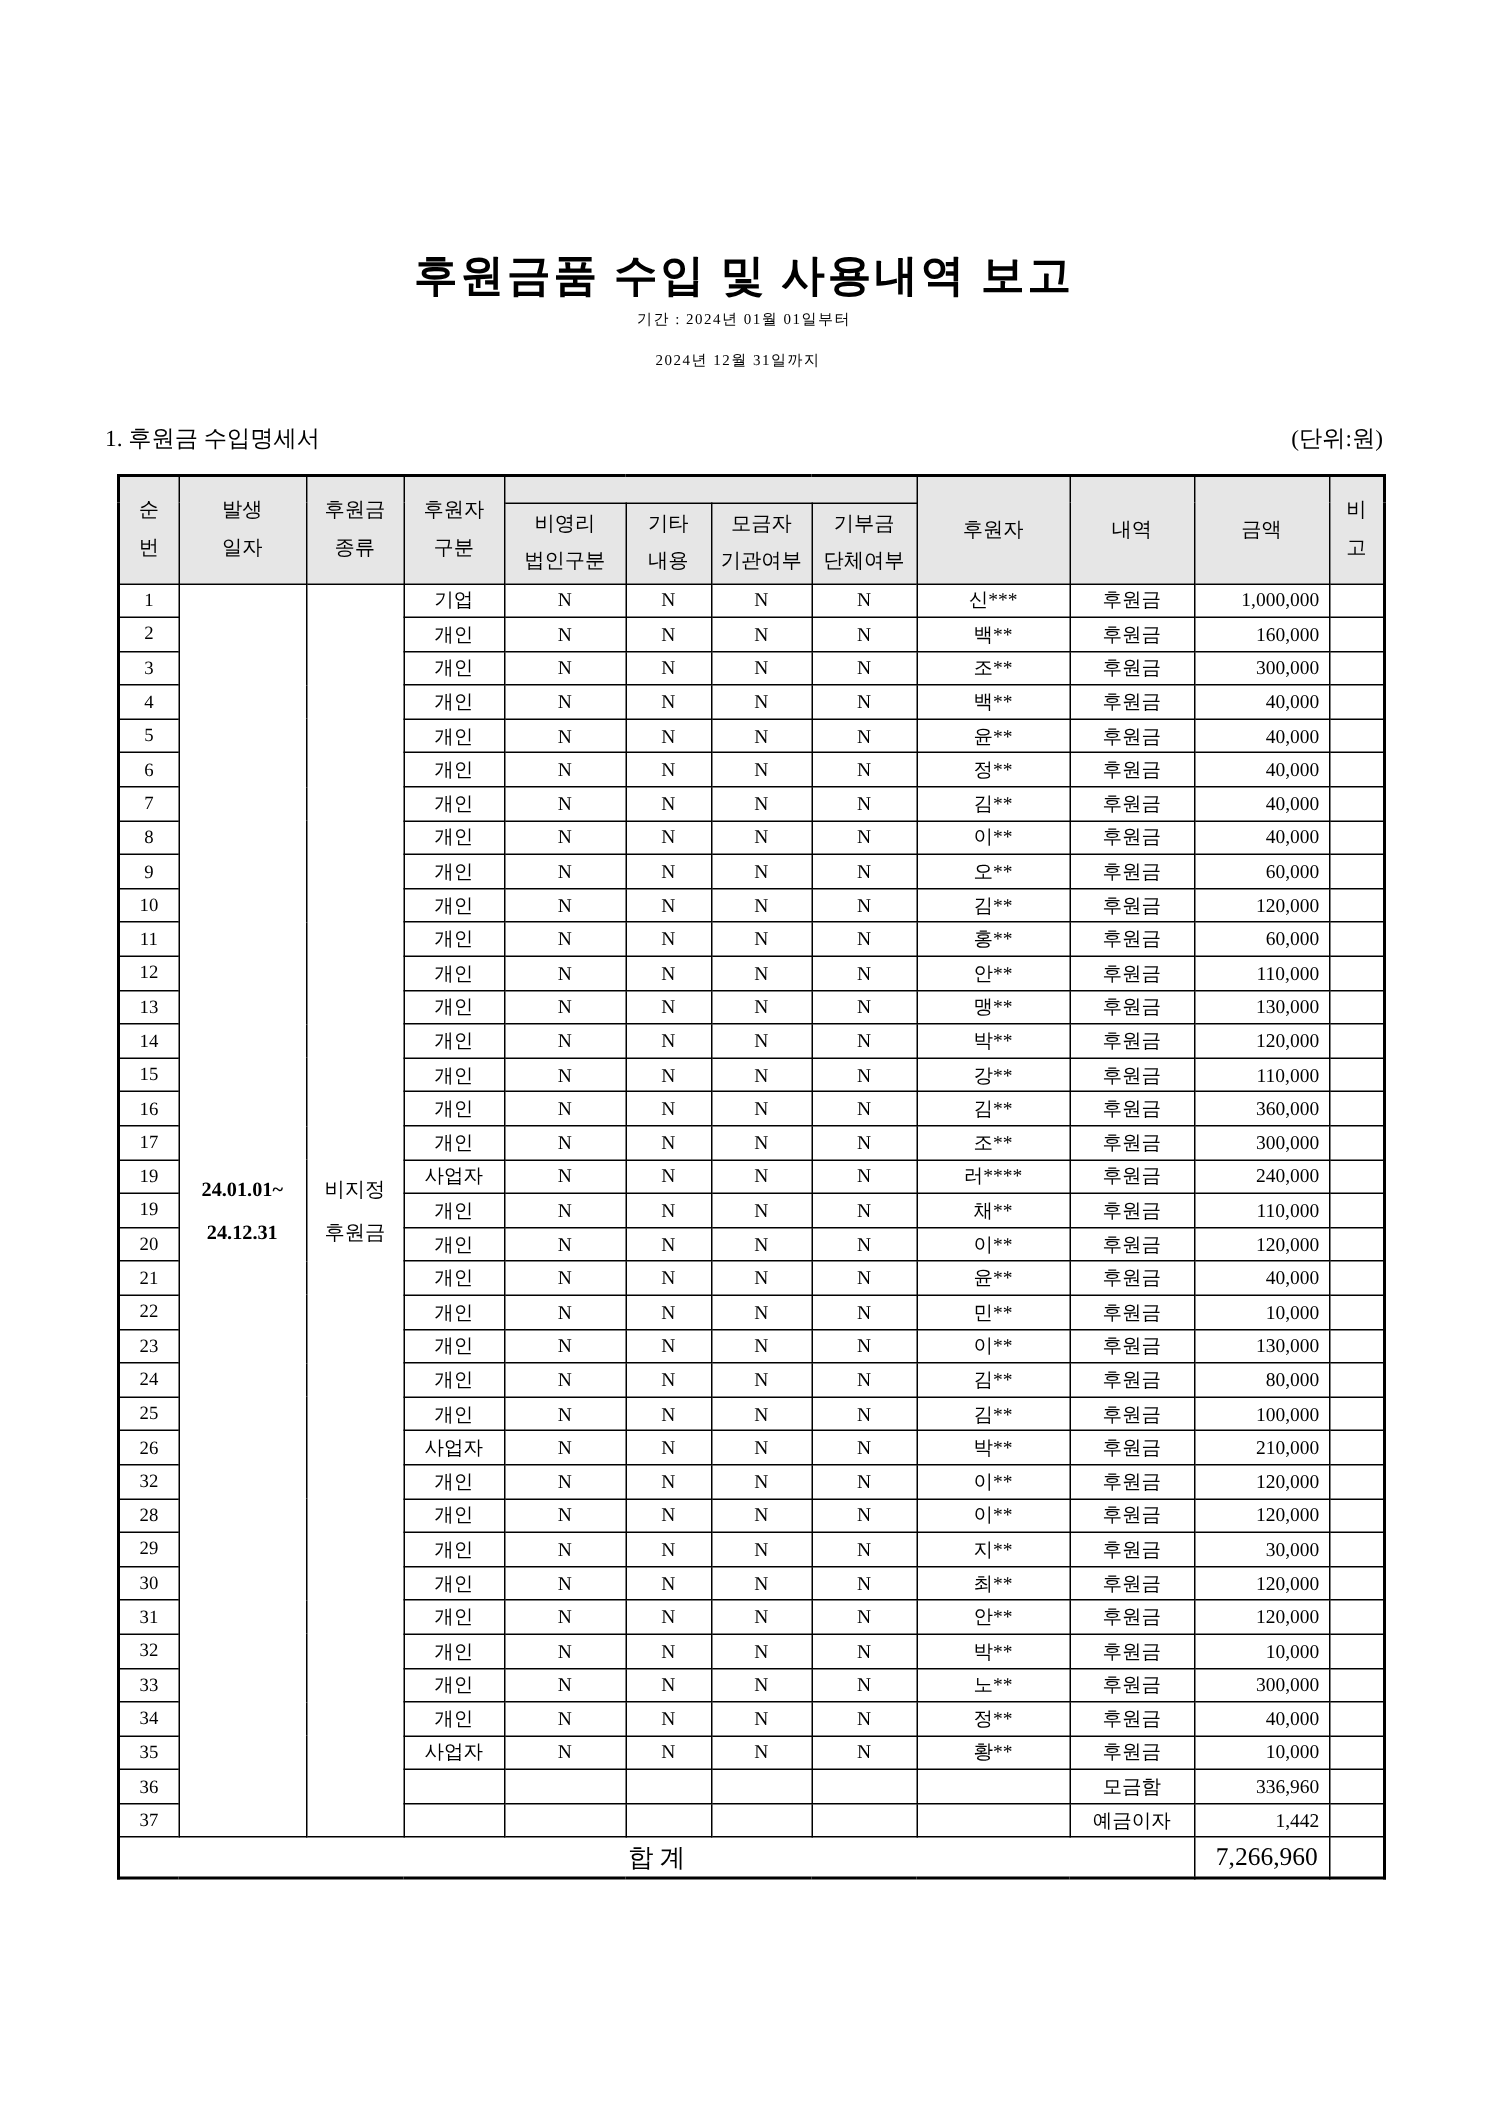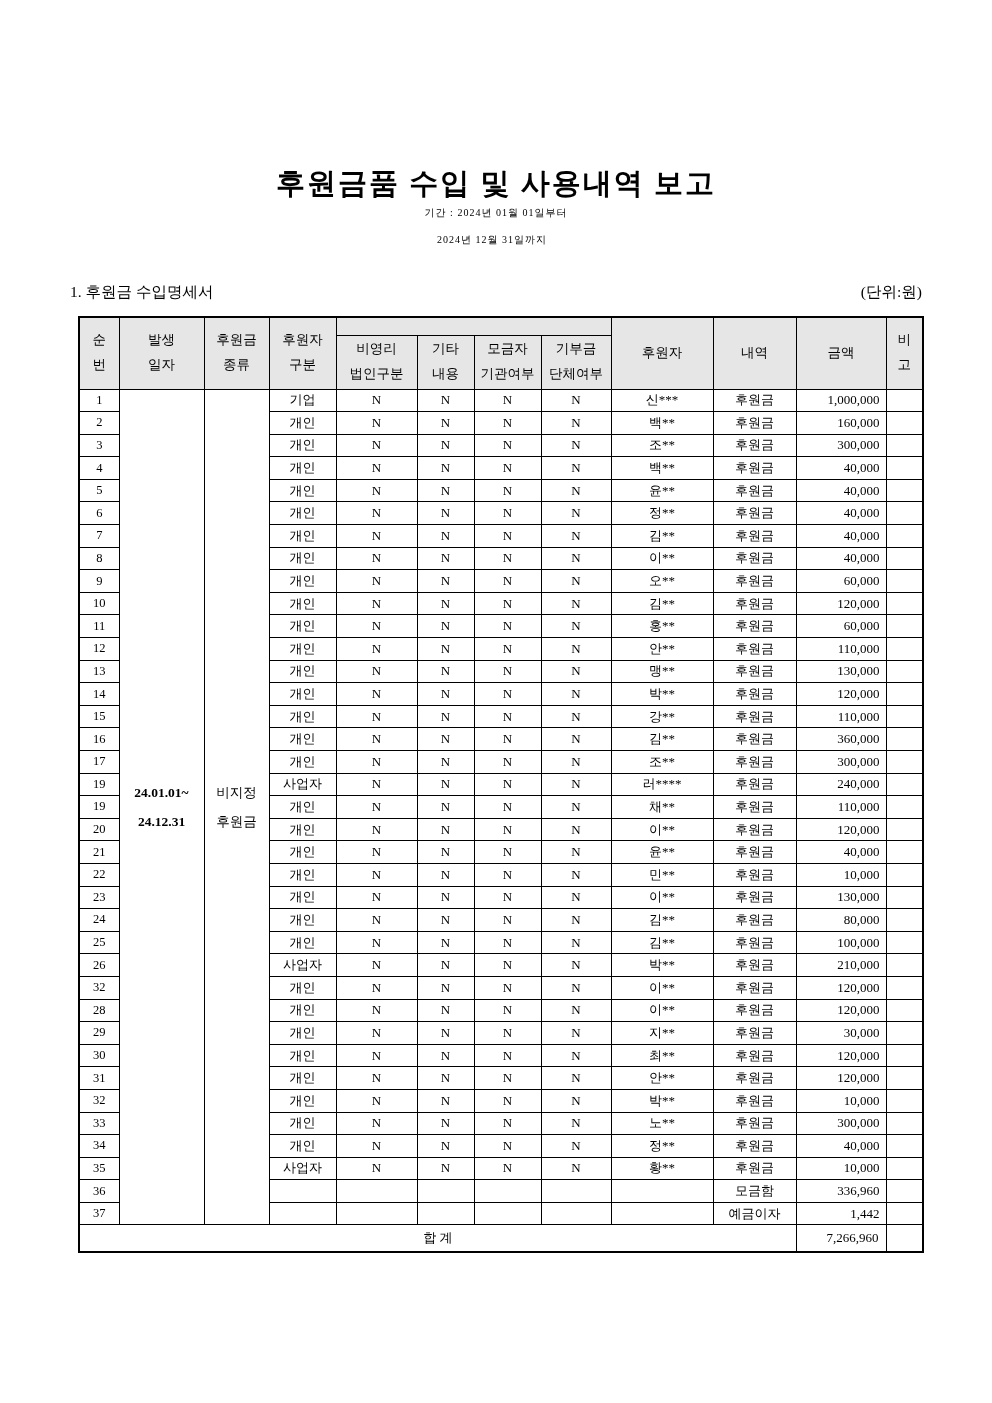--- a/index.html
+++ b/index.html
@@ -33,21 +33,21 @@
     line-height:1.85; font-size:13.5px;
   }
   tr.band-row { height:18px; }
   tr.sub-row { height:54px; }
   .data-row { height:22.6px; }
   td.no { font-size:12.5px; }
   td.merged { white-space:pre-line; line-height:2.15; font-size:13.5px;margin-top:16px; }
   td.date { font-weight:bold; }
   td.amount { text-align:right; padding-right:6px; }
   tr.total-row { height:27px; }
-  tr.total-row td { font-size:13px; }
+  tr.total-row td { font-size:17px; }
   td.total-amount { font-size:15px; padding-right:7px; }
 </style>
 </head>
 <body>
 
 <div class="page">
 
   <h1 class="title">후원금품 수입 및 사용내역 보고</h1>
   <div class="period l1">기간 : 2024년 01월 01일부터</div>
   <div class="period l2">2024년 12월 31일까지</div>

